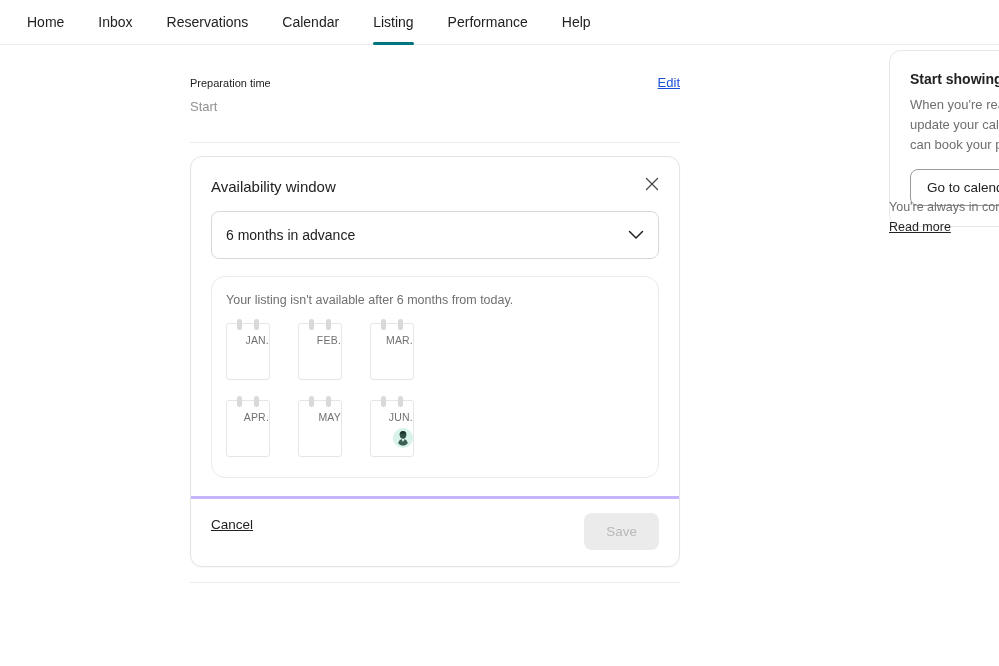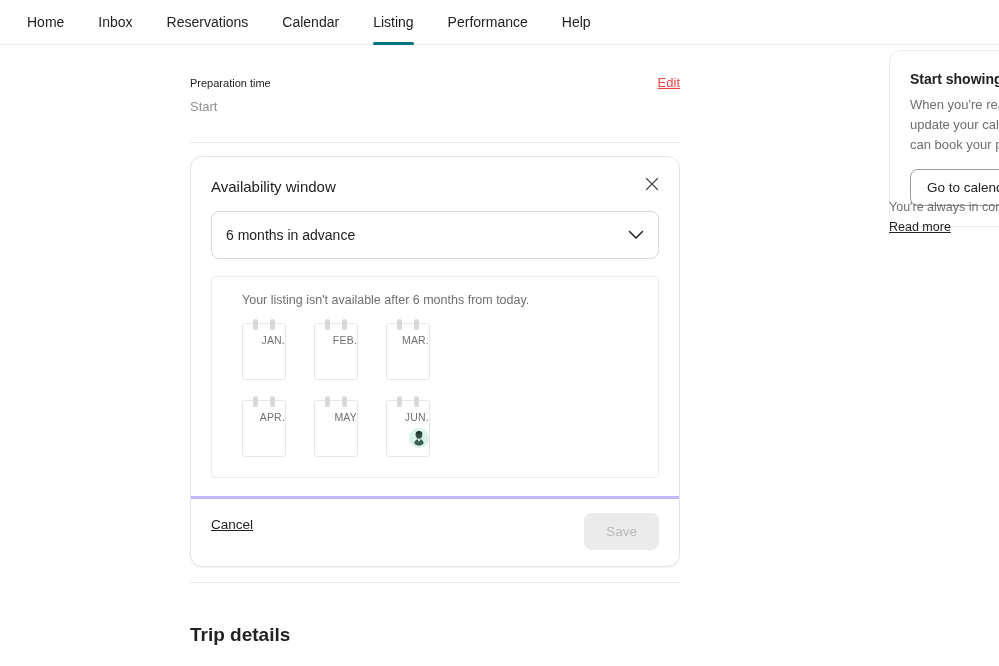--- a/index.html
+++ b/index.html
@@ -40,21 +40,21 @@
 
   .section-row {
     position: relative;
     margin: 0 190px 0 190px;
     padding: 28px 0 26px 0;
   }
   .row-label { font-size: 11px; color: #222; line-height: 20px; }
   .row-value { font-size: 13px; color: #919191; margin-top: 5px; line-height: 18px; }
   .edit-link {
     position: absolute; right: 0; top: 30px;
-    font-size: 13px; color: #ef4444; text-decoration: underline;
+    font-size: 13px; color: #1d4ed8; text-decoration: underline;
     cursor: pointer; background: none; border: none;
     font-family: "Liberation Sans", sans-serif;
   }
   .hr { margin: 0 190px; height: 1px; background: #ebebeb; }
 
   
   .editor-card {
     margin: 13px 190px 0 190px;
     border: 1px solid #e4e4e4;
     border-radius: 12px;
@@ -84,22 +84,22 @@
     background: #fff;
     display: flex; align-items: center;
     cursor: pointer;
   }
   .select-value { font-size: 14px; color: #222; padding-left: 14px; }
   .select-chev { position: absolute; right: 14px; top: 50%; transform: translateY(-50%); }
 
   .info-box {
     margin: 17px 0 0 0;
     border: 1px solid #ebebeb;
-    border-radius: 4px;
-    padding: 14px 14px 20px 30px;
+    border-radius: 14px;
+    padding: 14px 14px 20px 14px;
     background: #fff;
   }
   .info-text { font-size: 12.5px; color: #6f6f6f; line-height: 18px; }
 
   .cal-grid {
     margin-top: 14px;
     display: grid;
     grid-template-columns: repeat(3, 56px);
     grid-auto-rows: 57px;
     gap: 20px 16px;
@@ -294,21 +294,20 @@
       </div>
 
       <div class="editor-foot">
         <button class="cancel-link">Cancel</button>
         <button class="save-btn">Save</button>
       </div>
     </section>
 
     <div class="hr" style="margin-top:15px;"></div>
 
-    <div class="section-title">Trip details</div>
 
     <div class="section-row" style="padding-top:24px;">
       
       
       
     </div>
 
   </div>
 
   <aside class="rail">

